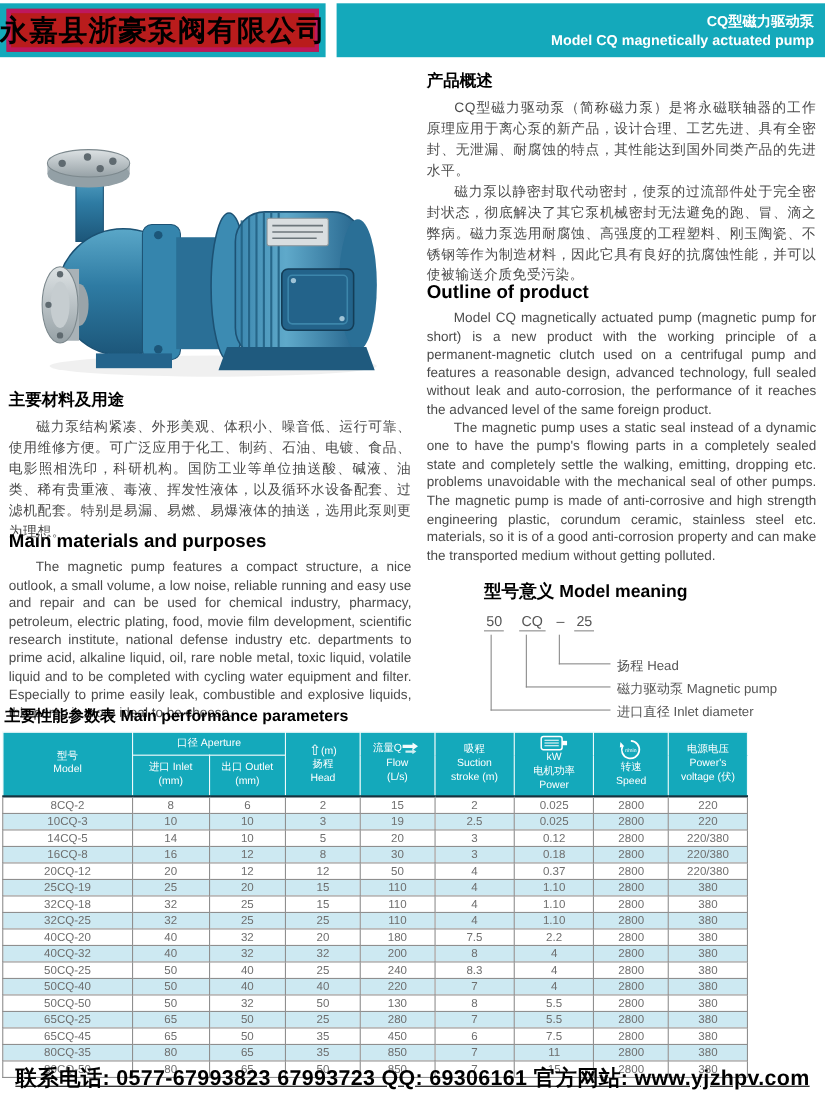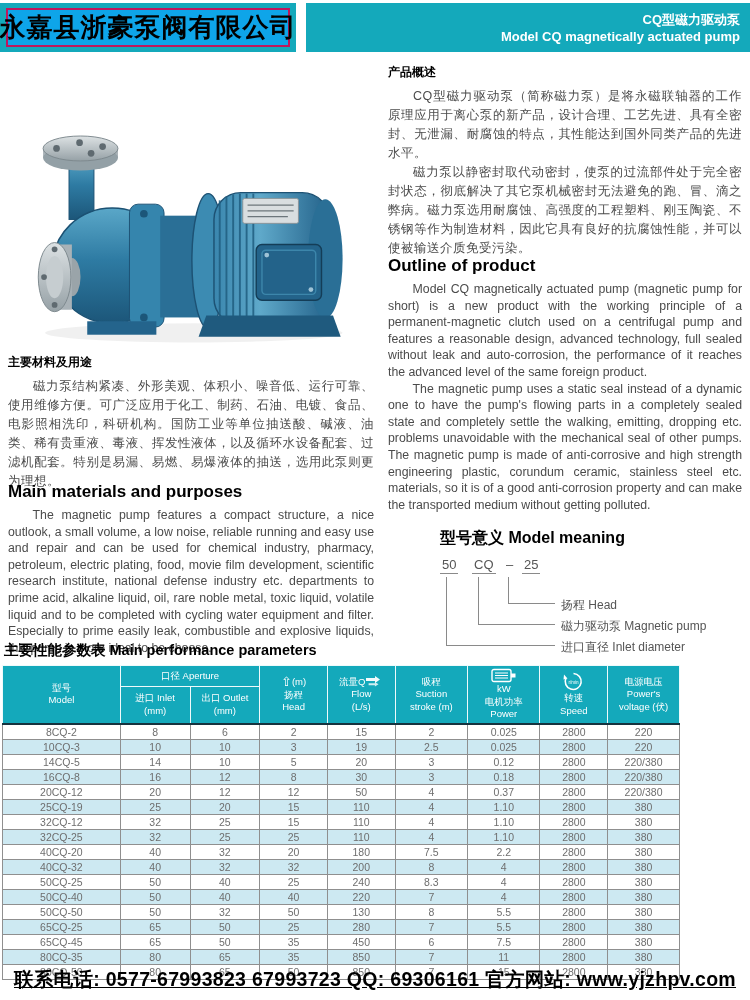--- a/index.html
+++ b/index.html
@@ -11,34 +11,34 @@
     background: #fff;
     font-family: "Liberation Sans", "DejaVu Sans", sans-serif;
     overflow: hidden;
   }
 
   
   .banner { position:absolute; top:3px; left:0; width:750px; height:49px; display:flex; }
   .banner-left { position:relative; width:296px; background:#14a9bb; }
   .company-box {
     position:absolute; top:5px; left:6px; right:6px; bottom:5px;
-    background:#0ea5e9; border:2px solid #be185d;
+    background:#b91c1c; border:4px solid #be185d;
     display:flex; align-items:center; justify-content:center;
     font-size:26px; font-weight:bold; color:#000; letter-spacing:1px; white-space:nowrap;
   }
   .banner-gap { width:10px; background:#fff; }
   .banner-right {
     flex:1; background:#14a9bb; color:#fff; text-align:right;
     padding:9px 10px 0 0; line-height:1.3;
   }
   .banner-right div { font-size:13px; font-weight:bold; }
 
   
   .sec { position:absolute; }
-  .sec h2.zh { font-size:12px; font-weight:bold; color:#000; margin-bottom:6px; }
+  .sec h2.zh { font-size:15px; font-weight:bold; color:#000; margin-bottom:6px; }
   .sec h2.en { font-size:17px; font-weight:bold; color:#000; margin-bottom:5px; }
   .sec p { font-size:12.5px; color:#4b4b4b; text-align:justify; text-indent:2em; }
   .sec p.zh-p { line-height:19px; letter-spacing:0.5px; }
   .sec p.en-p { line-height:16.6px; font-size:12.3px; }
 
   .overview-zh  { left:388px; top:64px;  width:354px; }
   .overview-en  { left:388px; top:256px; width:354px; }
   .materials-zh { left:8px;   top:354px; width:366px; }
   .materials-en { left:8px;   top:482px; width:366px; }
   .model-meaning{ left:412px; top:528px; width:354px;margin-left:28px; }
@@ -351,21 +351,21 @@
             <td>25</td>
             <td>20</td>
             <td>15</td>
             <td>110</td>
             <td>4</td>
             <td>1.10</td>
             <td>2800</td>
             <td>380</td>
           </tr>
           <tr>
-            <td>32CQ-12</td>
+            <td>32CQ-18</td>
             <td>32</td>
             <td>25</td>
             <td>15</td>
             <td>110</td>
             <td>4</td>
             <td>1.10</td>
             <td>2800</td>
             <td>380</td>
           </tr>
           <tr class="alt">

